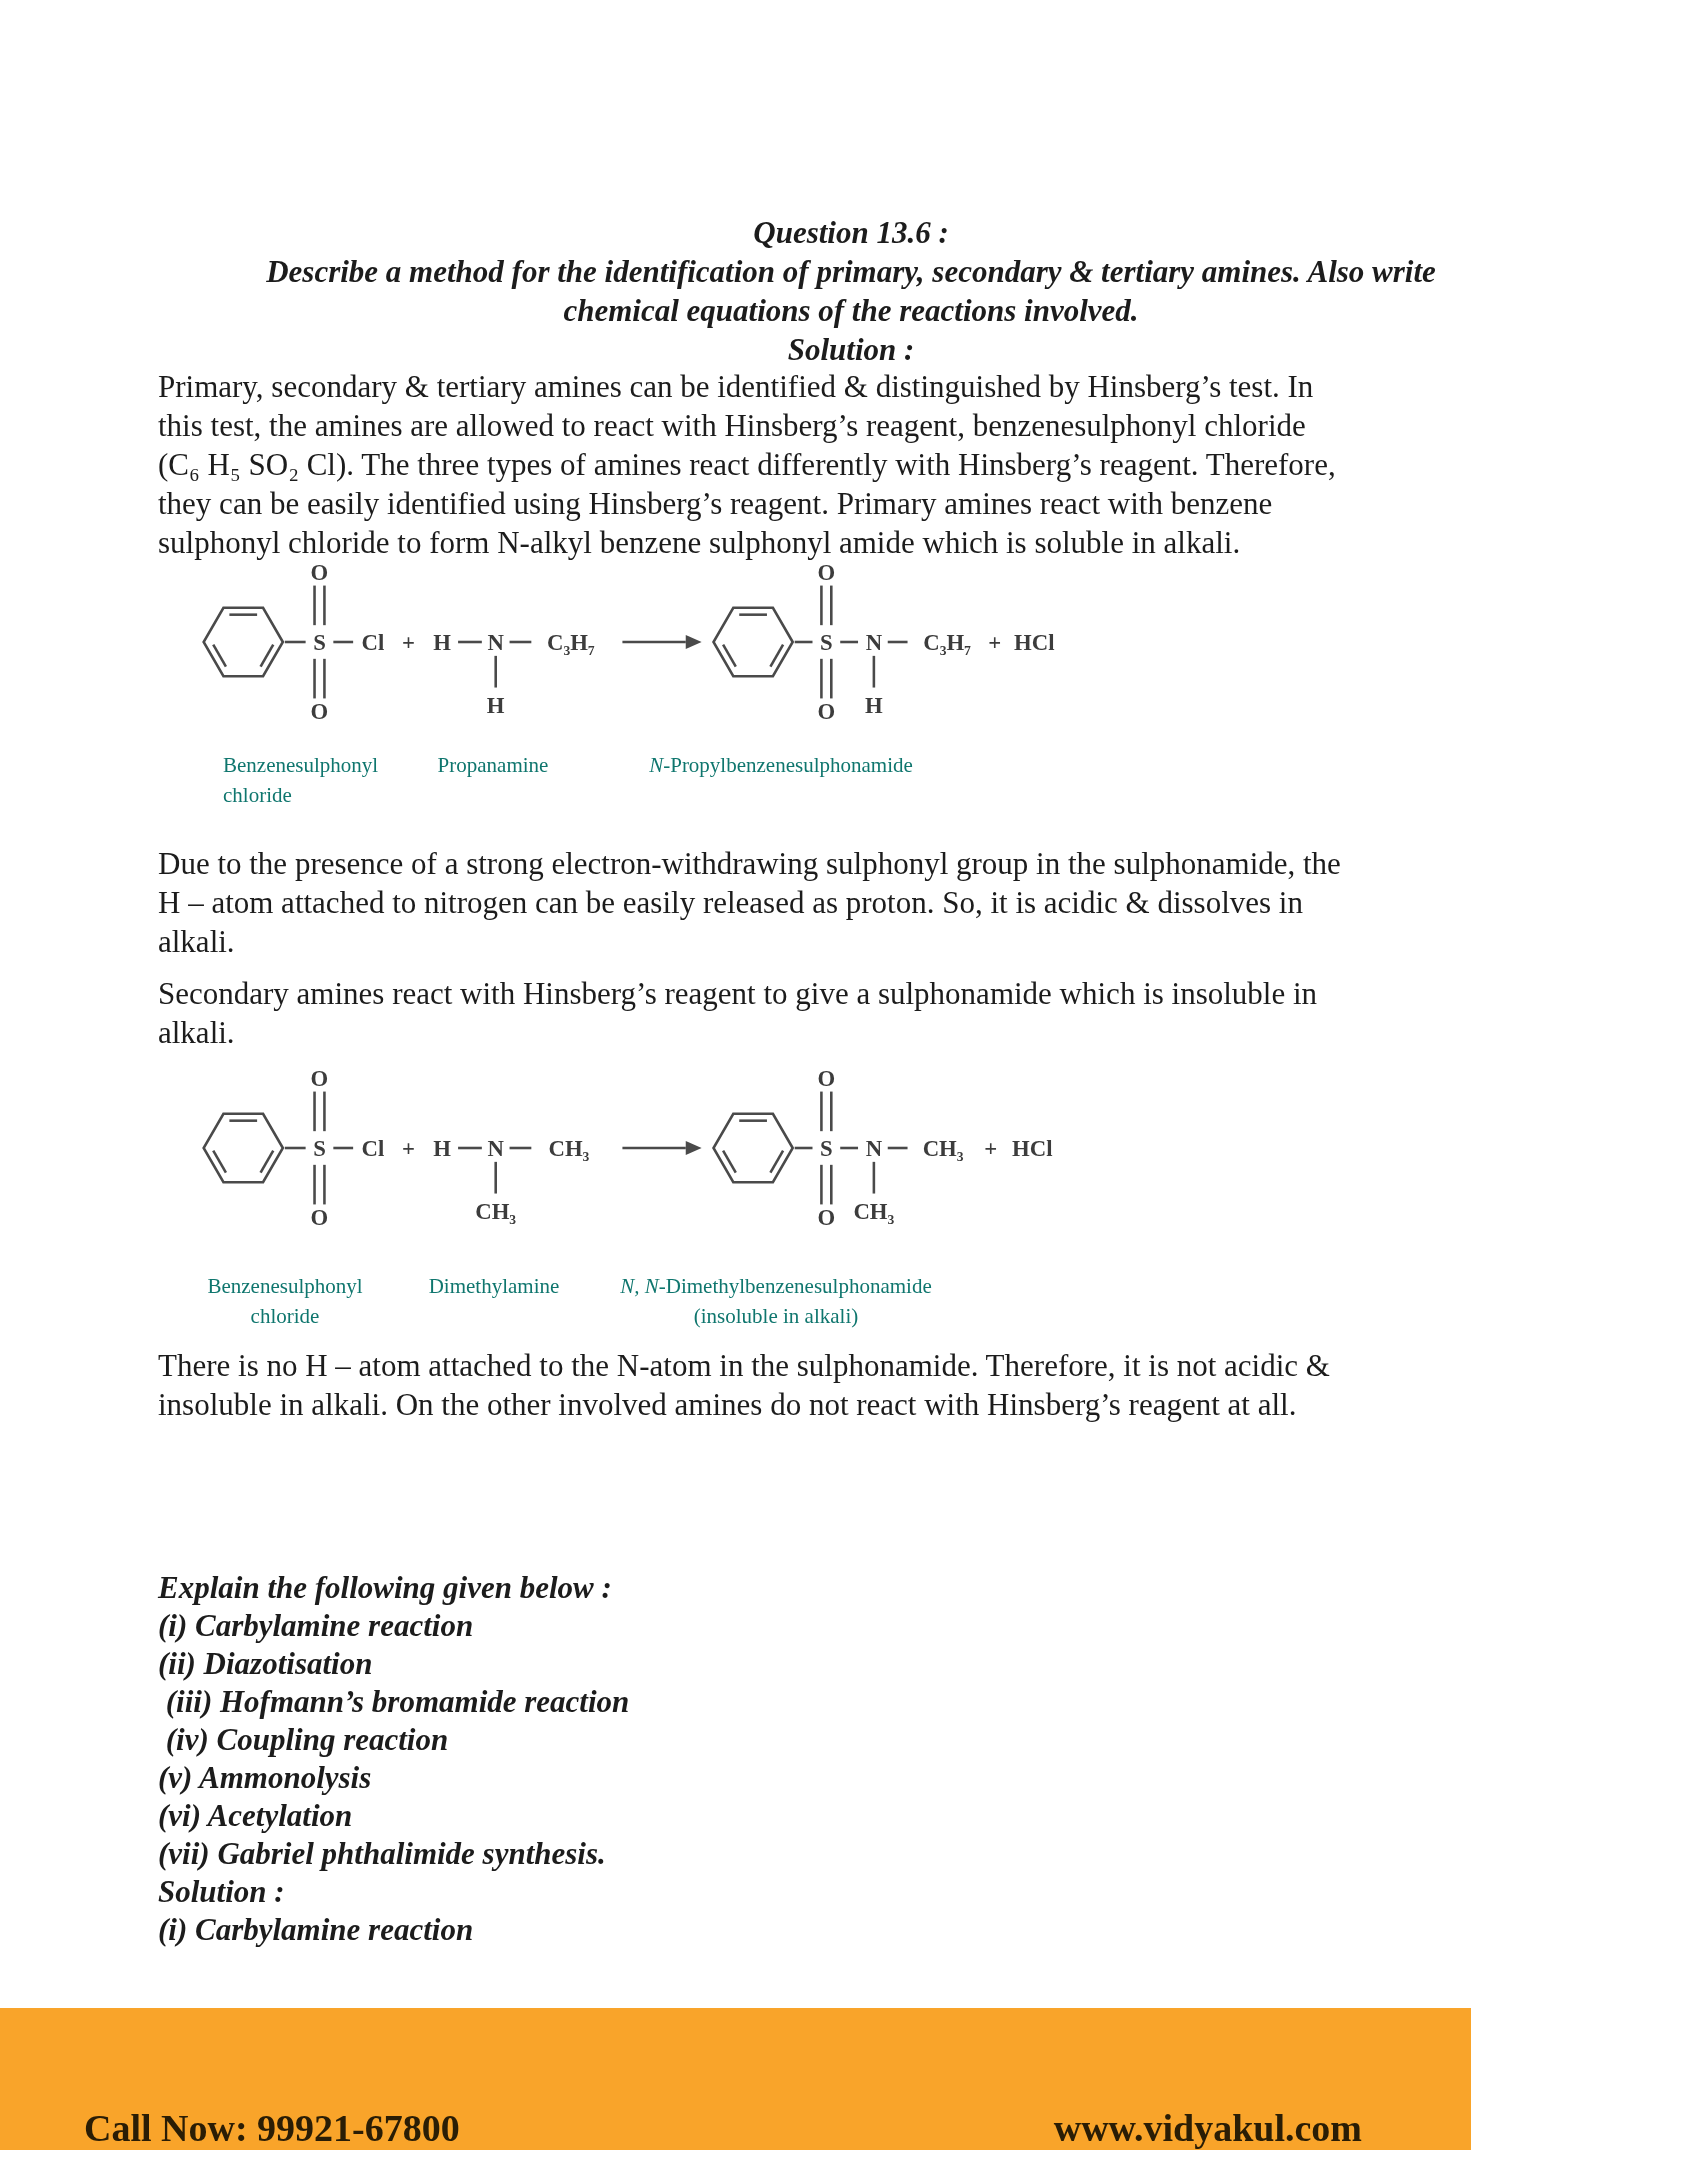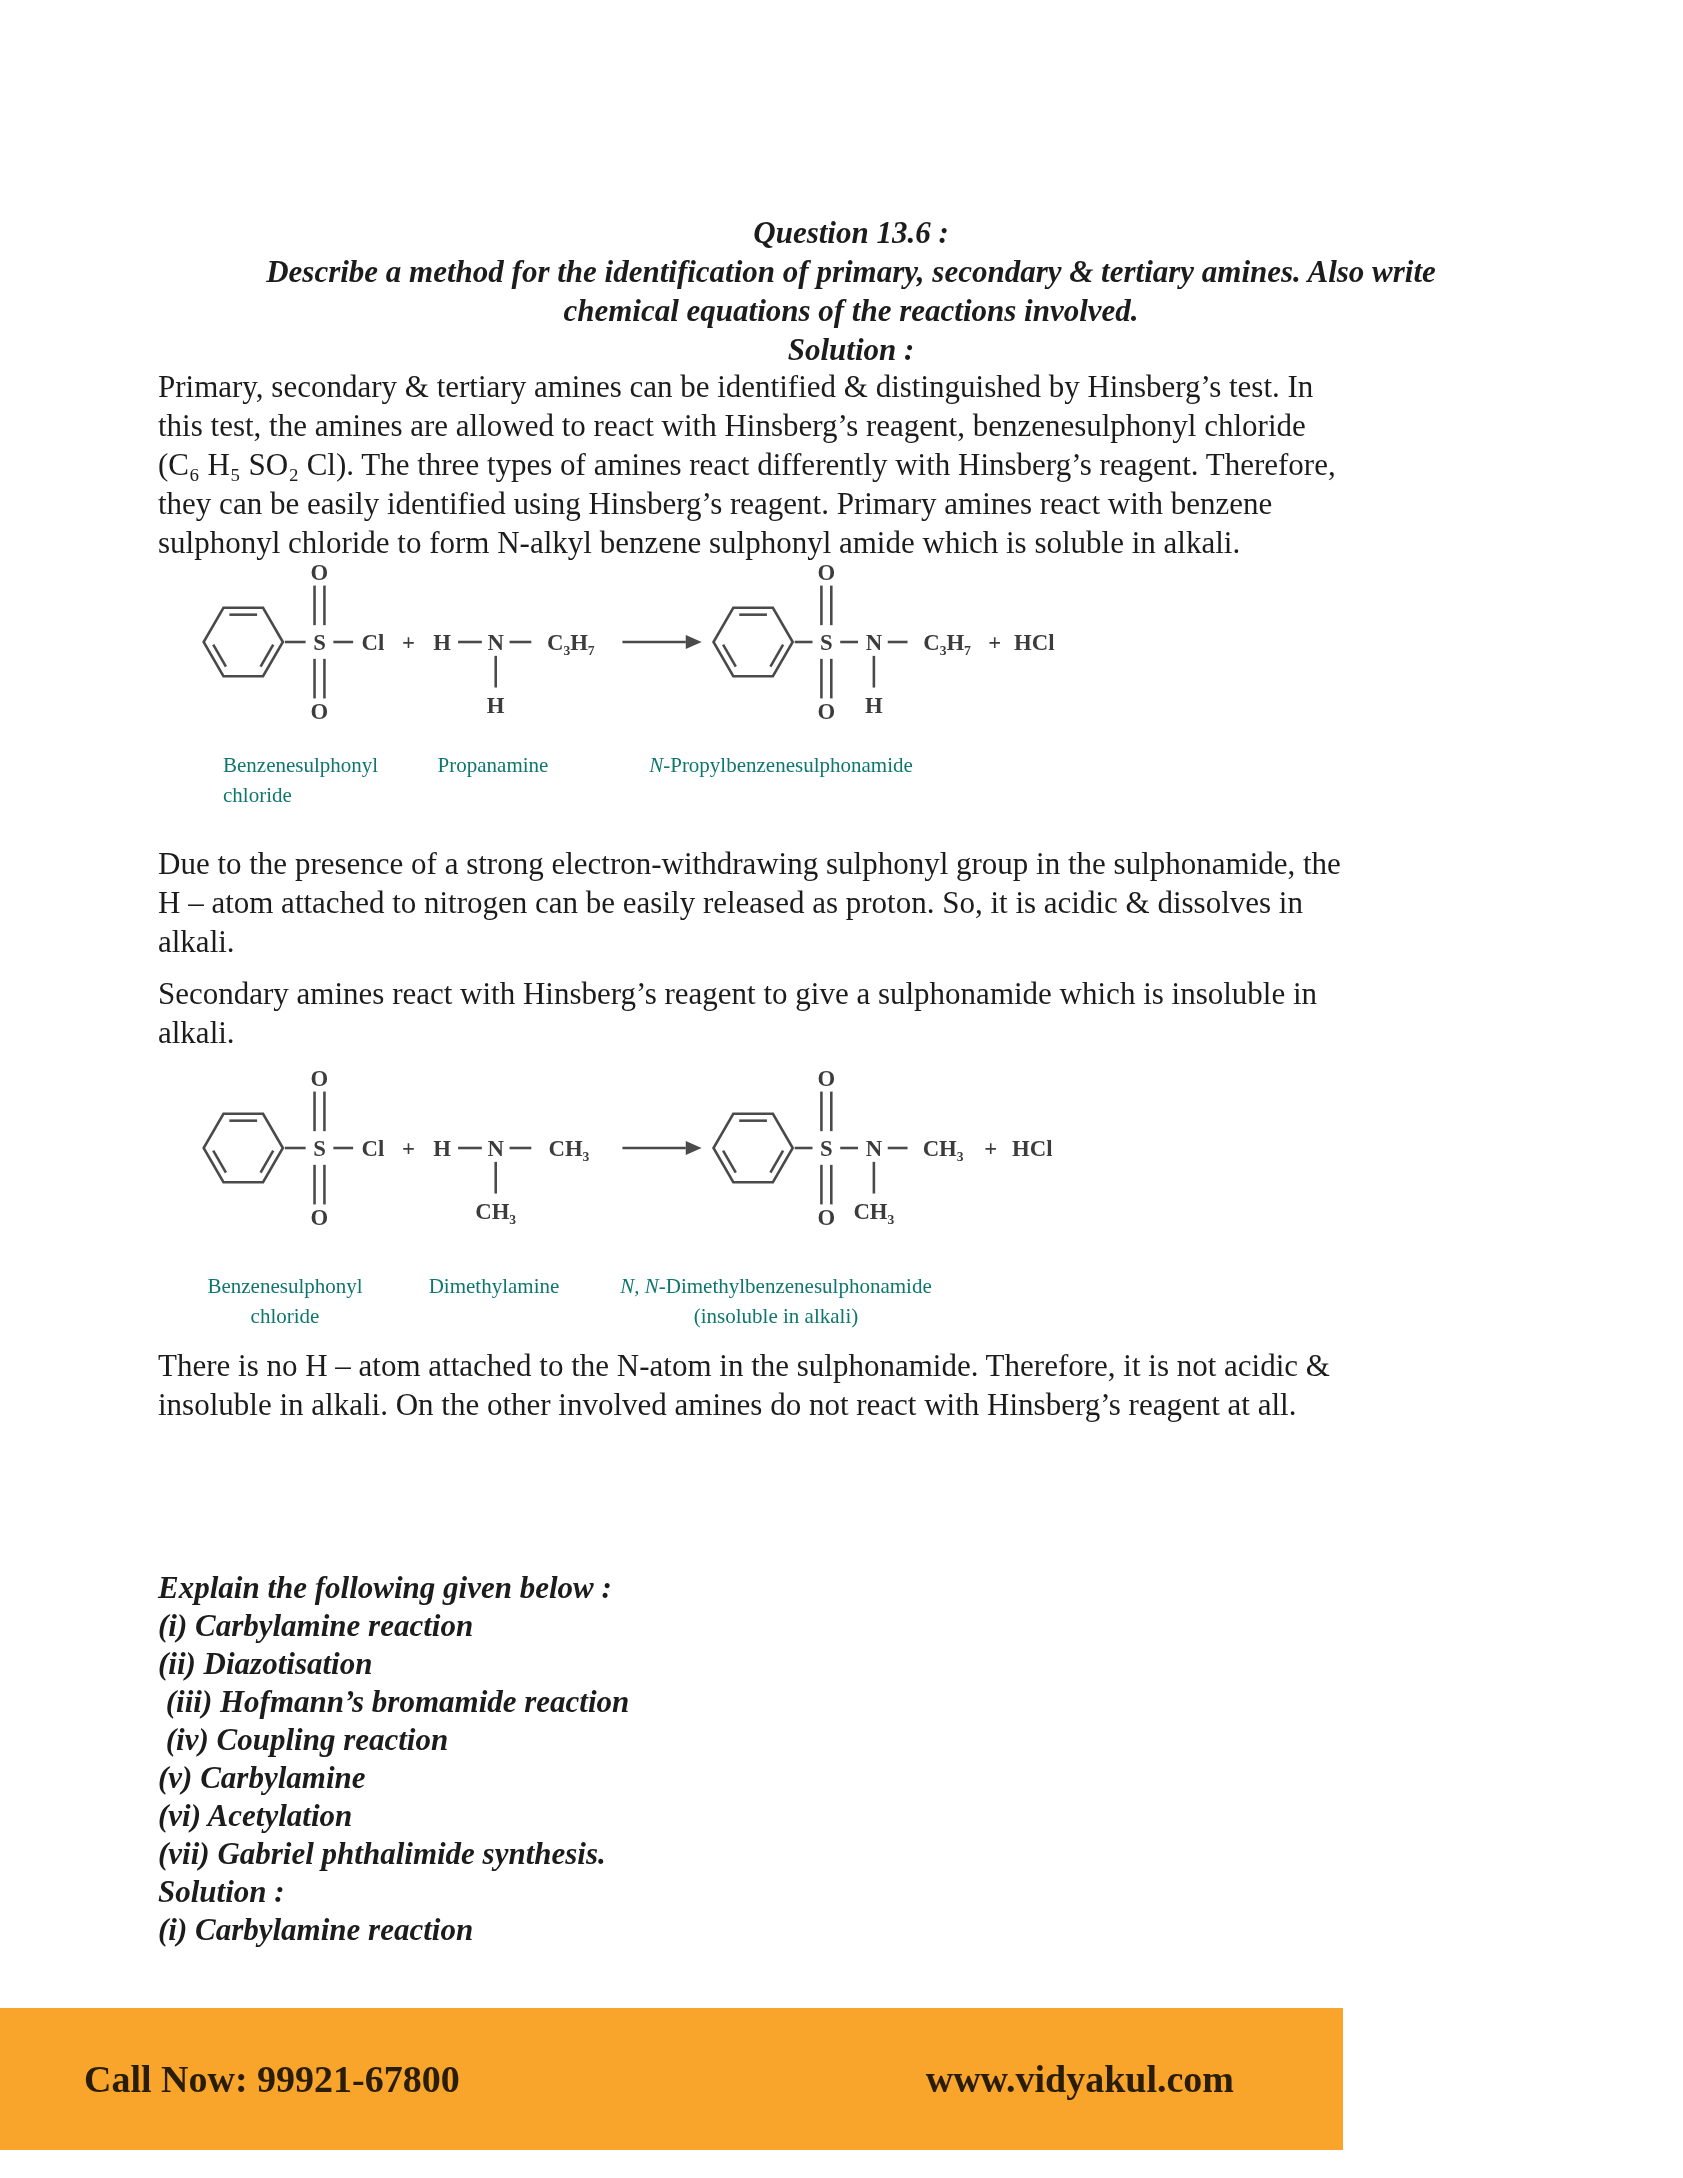--- a/index.html
+++ b/index.html
@@ -47,23 +47,23 @@
   .rlabel {
     position: absolute; top: 0;
     font-size: 21px; line-height: 30px; color: #0f766e;
     white-space: nowrap;
   }
   .rlabel.centered { transform: translateX(-50%); text-align: center; }
 
   
   .footer {
     position: absolute; left: 0; top: 2008px;
-    width: 1343px; height: 142px;
+    width: 1471px; height: 142px;
     background: #f9a42a;
-    display: flex; align-items: center; justify-content: space-between;
+    display: flex; align-items: flex-end; justify-content: space-between;
     box-sizing: border-box;
     padding: 0 109px 0 84px;
   }
   .footer div {
     font-weight: bold; font-size: 38px; color: #2a1d05;
     white-space: nowrap;
   }
 </style>
 </head>
 <body>
@@ -209,21 +209,21 @@
     <div class="tline">There is no H – atom attached to the N-atom in the sulphonamide. Therefore, it is not acidic &amp;</div>
     <div class="tline">insoluble in alkali. On the other involved amines do not react with Hinsberg’s reagent at all.</div>
   </section>
 
   <section class="abs" id="q137-block">
     <div class="head-line">Explain the following given below :</div>
     <div class="head-line">(i) Carbylamine reaction</div>
     <div class="head-line">(ii) Diazotisation</div>
     <div class="head-line"> (iii) Hofmann’s bromamide reaction</div>
     <div class="head-line"> (iv) Coupling reaction</div>
-    <div class="head-line">(v) Carbylamine</div>
+    <div class="head-line">(v) Ammonolysis</div>
     <div class="head-line">(vi) Acetylation</div>
     <div class="head-line">(vii) Gabriel phthalimide synthesis.</div>
     <div class="head-line">Solution :</div>
     <div class="head-line">(i) Carbylamine reaction</div>
   </section>
 
   <footer class="footer">
     <div>Call Now: 99921-67800</div>
     <div>www.vidyakul.com</div>
   </footer>

